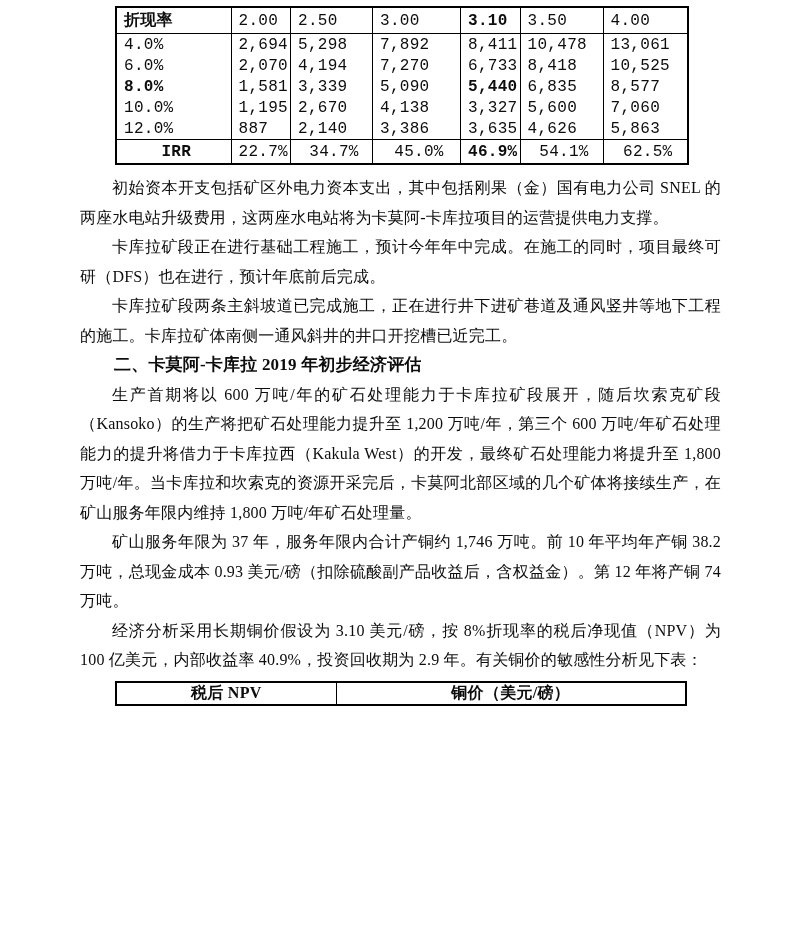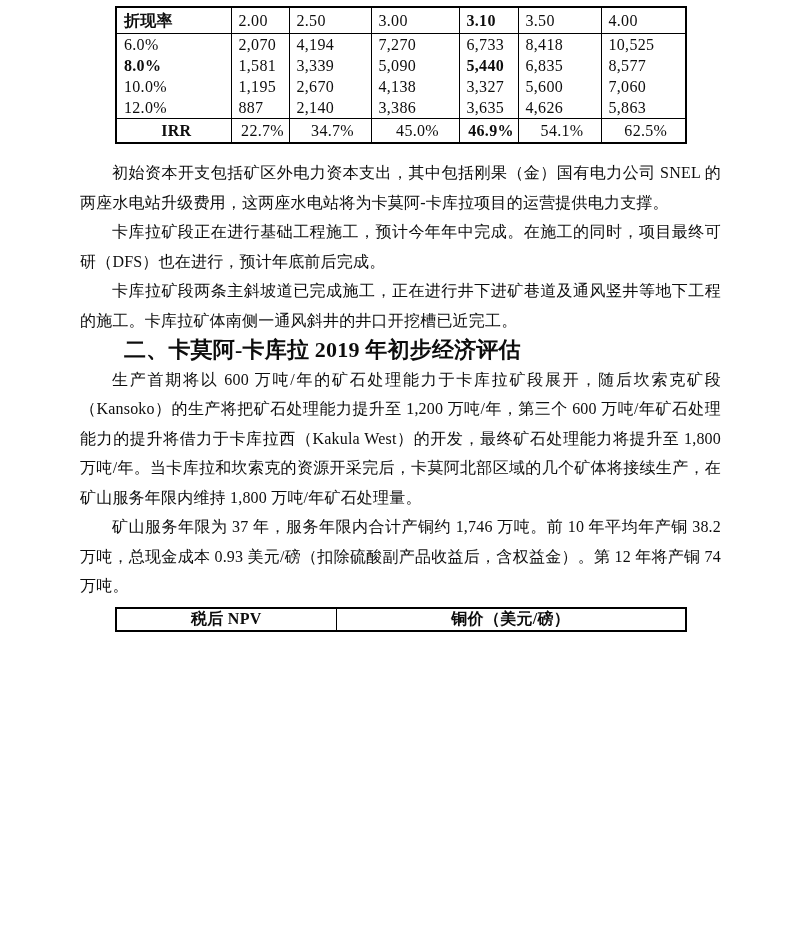--- a/index.html
+++ b/index.html
@@ -10,22 +10,23 @@
     font-family: "Liberation Serif", "DejaVu Serif", serif;
     overflow: hidden;
     position: relative;
     box-sizing: border-box;
   }
 
   
   table.npv {
     border-collapse: collapse;
     table-layout: fixed;
-    margin: 6px 0 14px 115px;
+    margin: 6px 0 8px 115px;
     border: 2px solid #000;
+    font-family: Liberation Mono, monospace;
   }
   table.npv td {
     border-left: 1px solid #000;
     font-size: 16px;
     line-height: 1;
     height: 21px;
     padding: 0 2px 0 7px;
     white-space: nowrap;
     vertical-align: middle;
     letter-spacing: 0.3px;
@@ -42,21 +43,21 @@
     font-size: 16px;
     line-height: 29.5px;
     text-align: justify;
     letter-spacing: 0.2px;
   }
   .content p { margin: 0; text-indent: 2em; }
   .content .heading {
     margin: 0;
     text-indent: 2em;
     font-weight: bold;
-    font-size: 22px;
+    font-size: 17px;
     line-height: 29.5px;
   }
 
   
   table.sens {
     border-collapse: collapse;
     table-layout: fixed;
     margin: 6px 0 0 115px;
     border: 2px solid #000;
   }
@@ -90,20 +91,29 @@
     </colgroup>
     <tbody>
         <tr class="hdr">
           <td class="b">折现率</td>
           <td>2.00</td>
           <td>2.50</td>
           <td>3.00</td>
           <td class="b">3.10</td>
           <td>3.50</td>
           <td>4.00</td>
+        </tr>
+        <tr>
+          <td>4.0%</td>
+          <td>2,694</td>
+          <td>5,298</td>
+          <td>7,892</td>
+          <td>8,411</td>
+          <td>10,478</td>
+          <td>13,061</td>
         </tr>
         <tr>
           <td>6.0%</td>
           <td>2,070</td>
           <td>4,194</td>
           <td>7,270</td>
           <td>6,733</td>
           <td>8,418</td>
           <td>10,525</td>
         </tr>
@@ -146,20 +156,21 @@
       </tbody>
   </table>
 
   <div class="content">
       <p>初始资本开支包括矿区外电力资本支出，其中包括刚果（金）国有电力公司 SNEL 的两座水电站升级费用，这两座水电站将为卡莫阿-卡库拉项目的运营提供电力支撑。</p>
       <p>卡库拉矿段正在进行基础工程施工，预计今年年中完成。在施工的同时，项目最终可研（DFS）也在进行，预计年底前后完成。</p>
       <p>卡库拉矿段两条主斜坡道已完成施工，正在进行井下进矿巷道及通风竖井等地下工程的施工。卡库拉矿体南侧一通风斜井的井口开挖槽已近完工。</p>
       <p class="heading">二、卡莫阿-卡库拉 2019 年初步经济评估</p>
       <p>生产首期将以 600 万吨/年的矿石处理能力于卡库拉矿段展开，随后坎索克矿段（Kansoko）的生产将把矿石处理能力提升至 1,200 万吨/年，第三个 600 万吨/年矿石处理能力的提升将借力于卡库拉西（Kakula West）的开发，最终矿石处理能力将提升至 1,800 万吨/年。当卡库拉和坎索克的资源开采完后，卡莫阿北部区域的几个矿体将接续生产，在矿山服务年限内维持 1,800 万吨/年矿石处理量。</p>
       <p>矿山服务年限为 37 年，服务年限内合计产铜约 1,746 万吨。前 10 年平均年产铜 38.2 万吨，总现金成本 0.93 美元/磅（扣除硫酸副产品收益后，含权益金）。第 12 年将产铜 74 万吨。</p>
+      <p>经济分析采用长期铜价假设为 3.10 美元/磅，按 8%折现率的税后净现值（NPV）为 100 亿美元，内部收益率 40.9%，投资回收期为 2.9 年。有关铜价的敏感性分析见下表：</p>
     </div>
 
   <table class="sens">
     <colgroup>
       <col style="width:220px">
         <col style="width:350px">
     </colgroup>
     <tbody>
       <tr>
         <td>税后 NPV</td>

